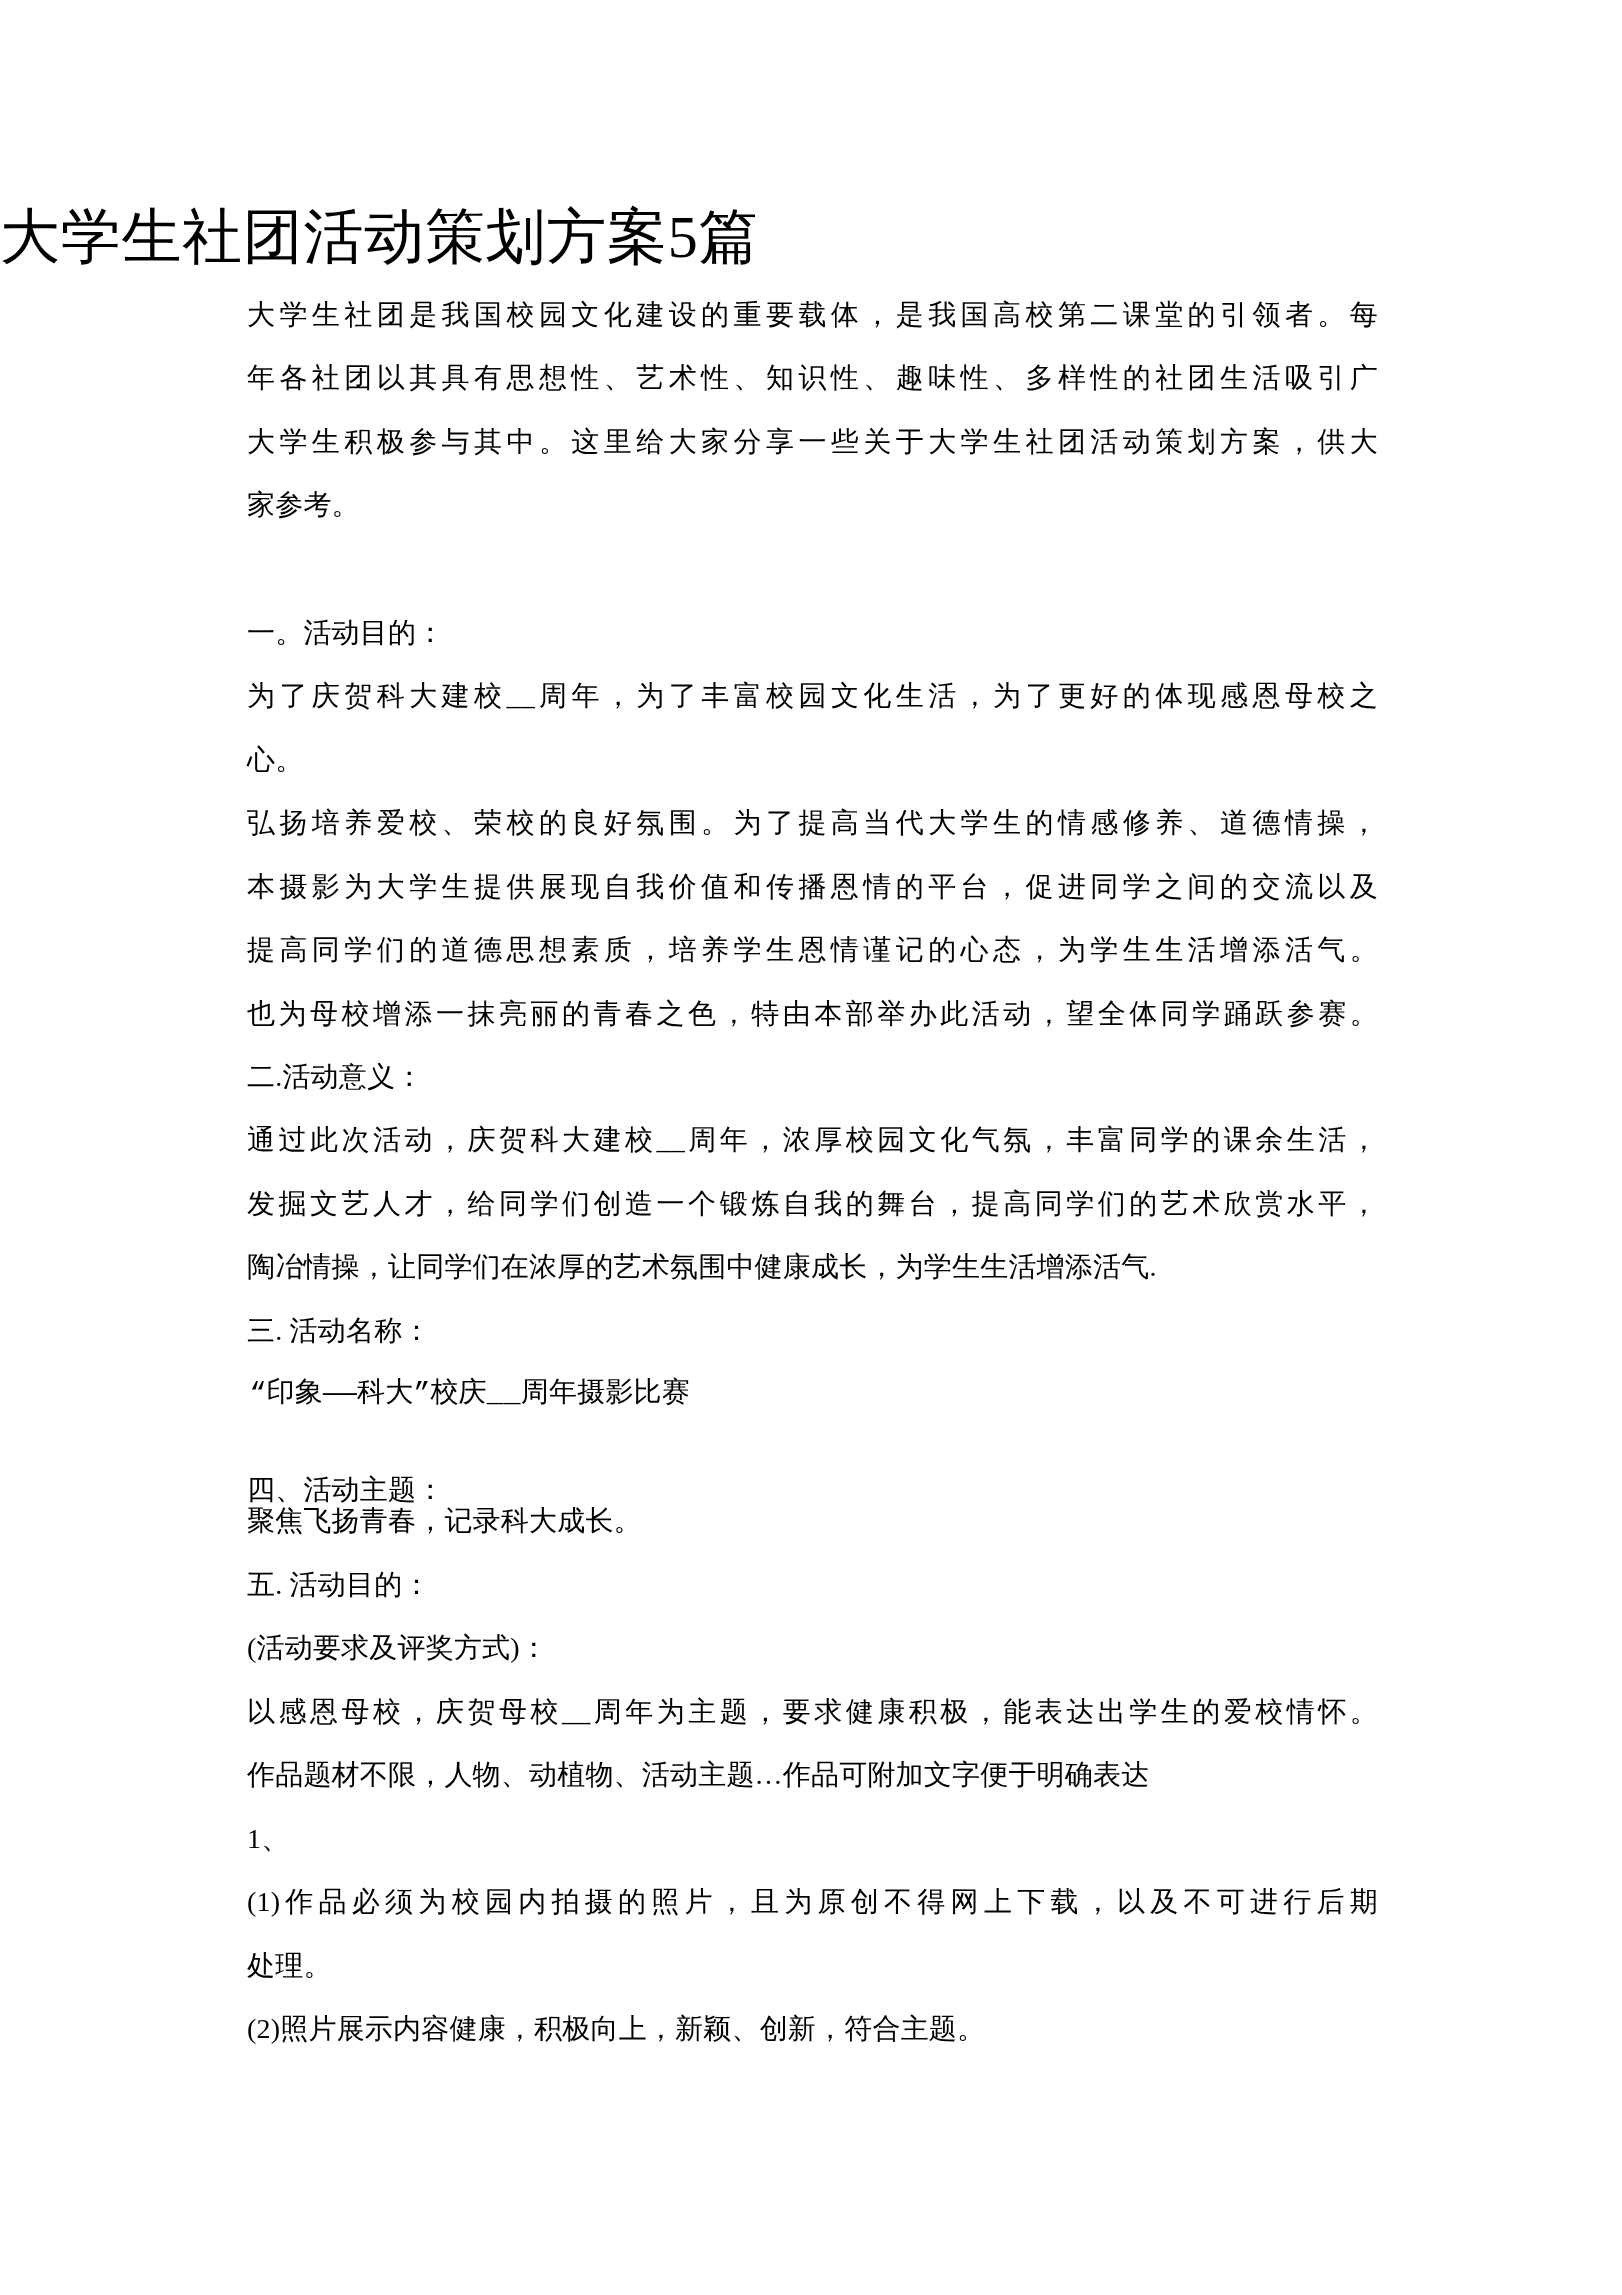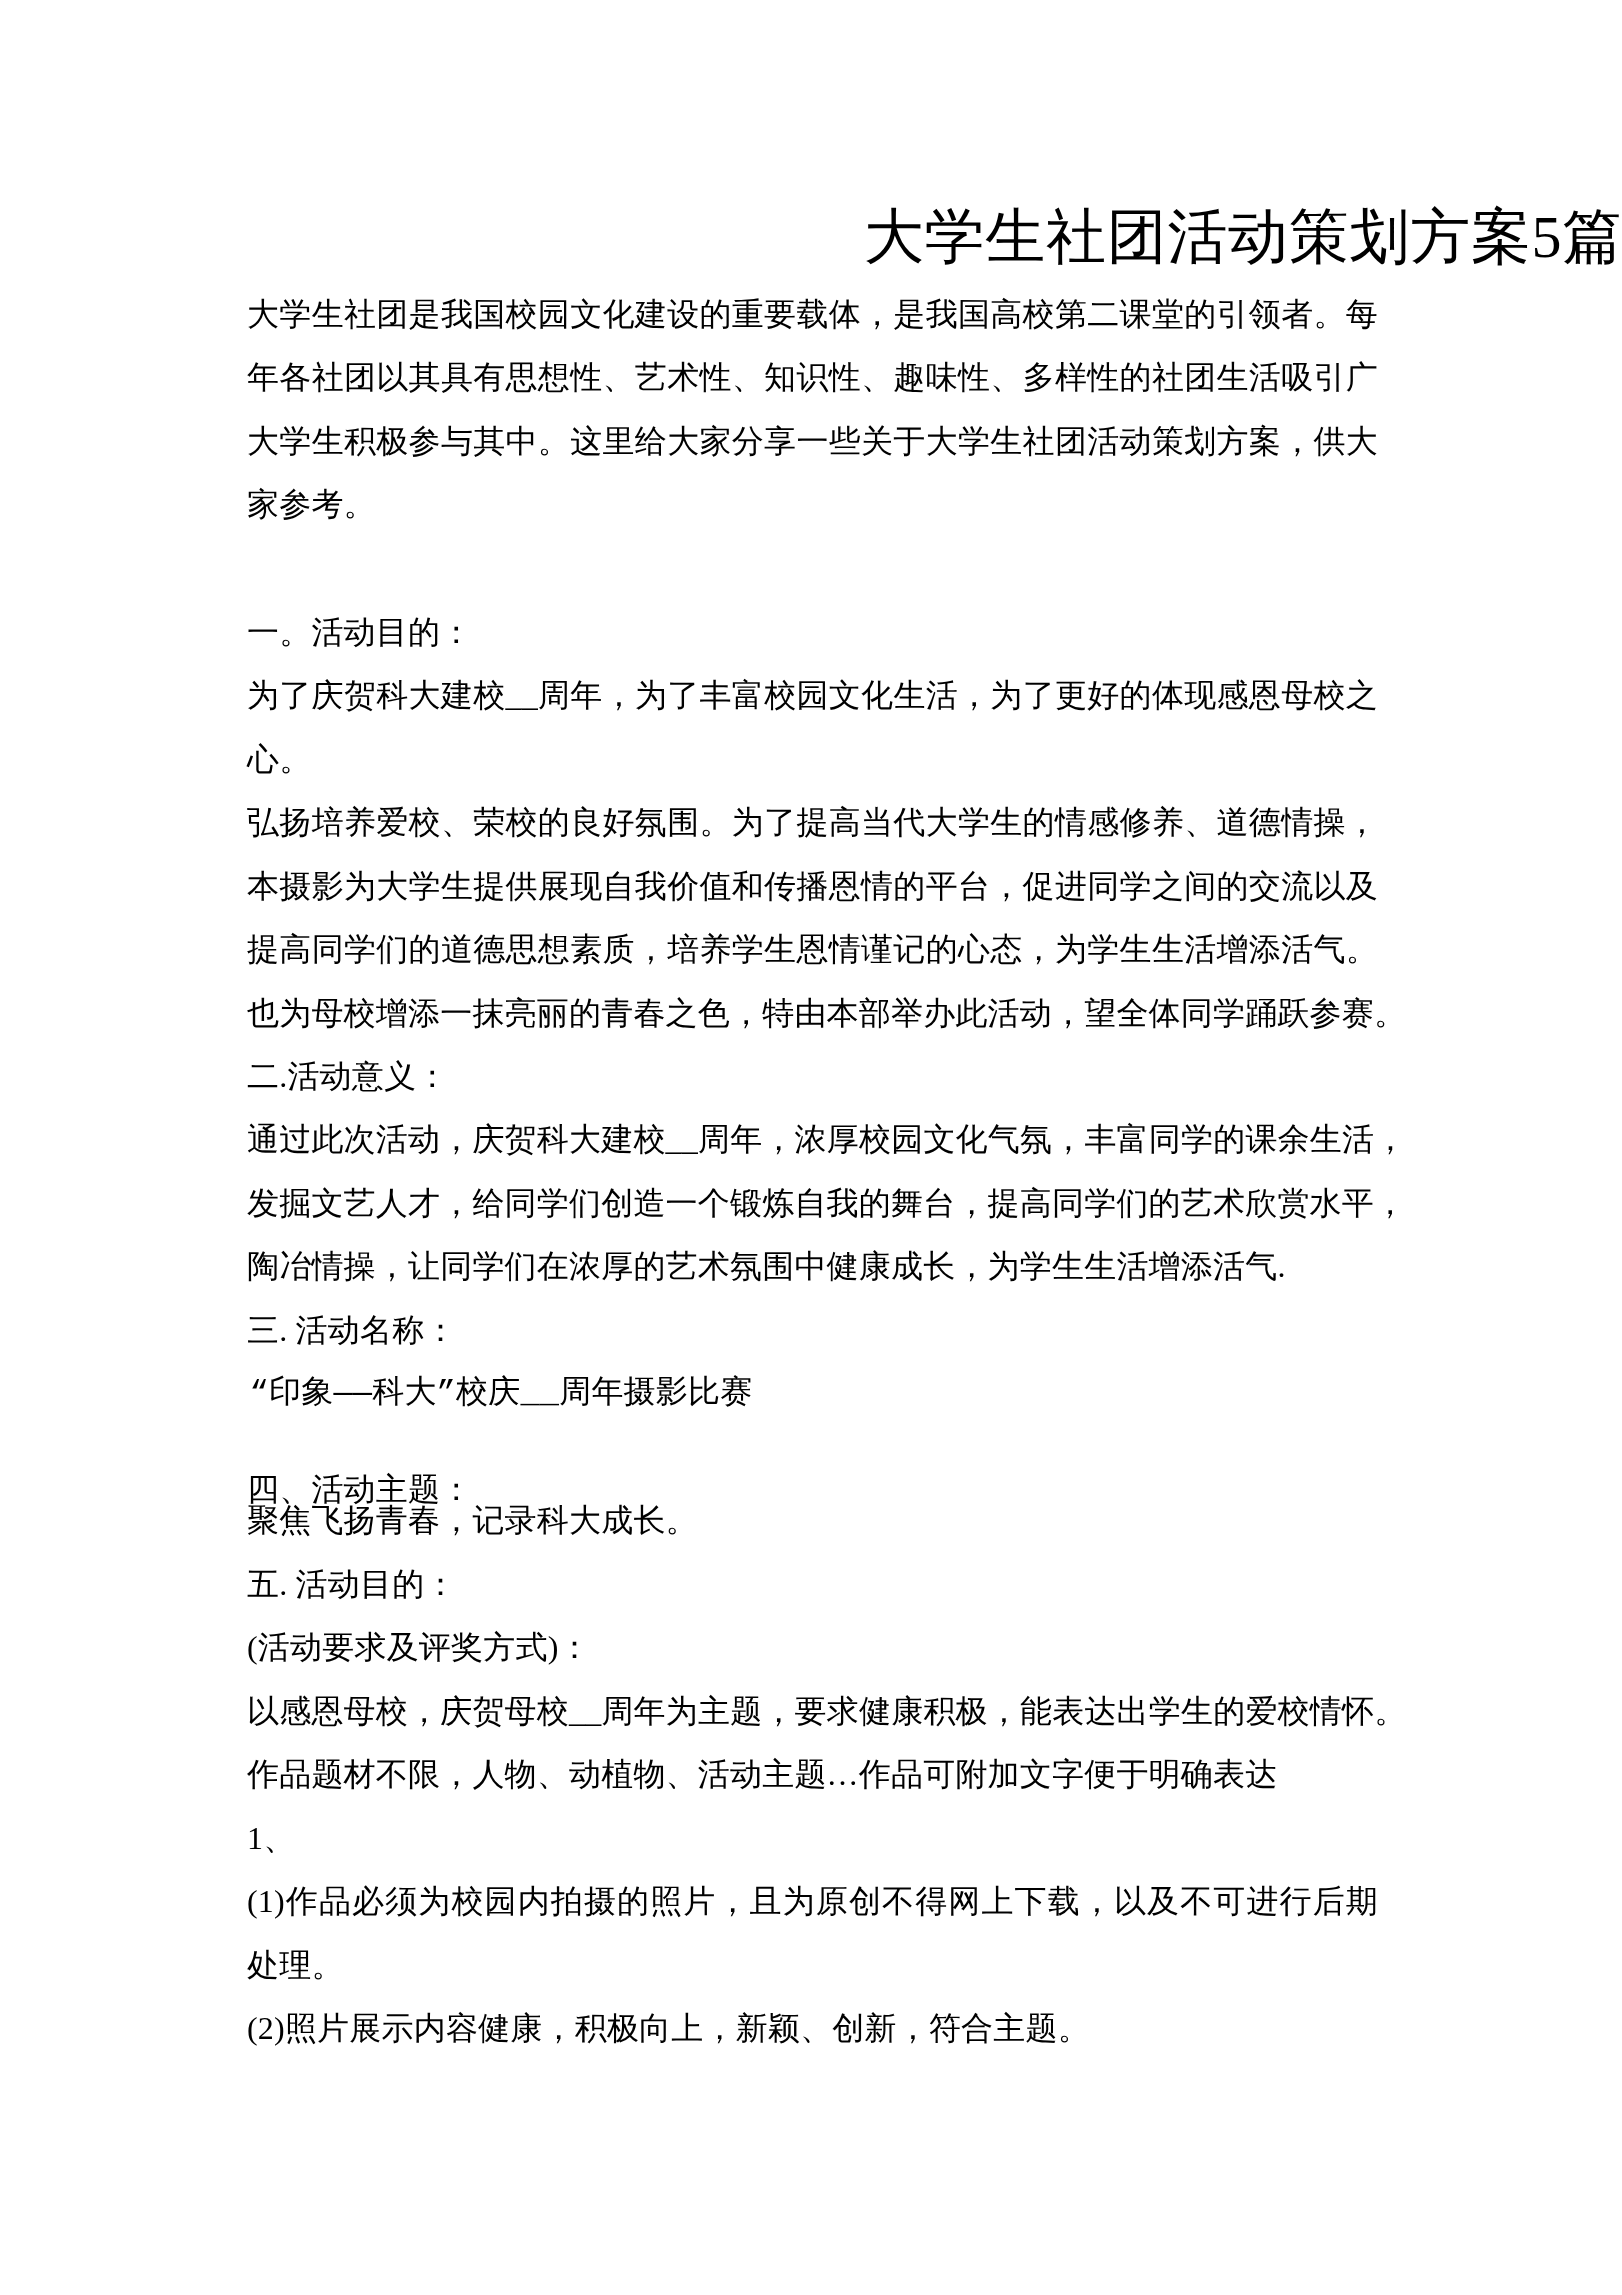--- a/index.html
+++ b/index.html
@@ -22,39 +22,39 @@
       height: 2295px;
       background: #ffffff;
     }
     .doc-title {
       position: absolute;
       left: 0;
       width: 1623px;
       top: 198px;
       height: 79px;
       line-height: 79px;
-      text-align: right;
+      text-align: left;
       font-size: 60px;
       font-weight: normal;
       letter-spacing: 0.7px;
       margin: 0;
       white-space: nowrap;
     }
     .body-block {
       position: absolute;
       left: 247px;
       width: 1132px;
       top: 0;
     }
     .line {
       position: absolute;
       left: 0;
       height: 63px;
       line-height: 63px;
-      font-size: 32px;
+      font-size: 28px;
       white-space: nowrap;
       letter-spacing: 0.2px;
     }
     .line.justify {
       width: 1131px;
       text-align: justify;
       text-align-last: justify;
     }
     .line.quote-indent {
       left: 2.6px;

